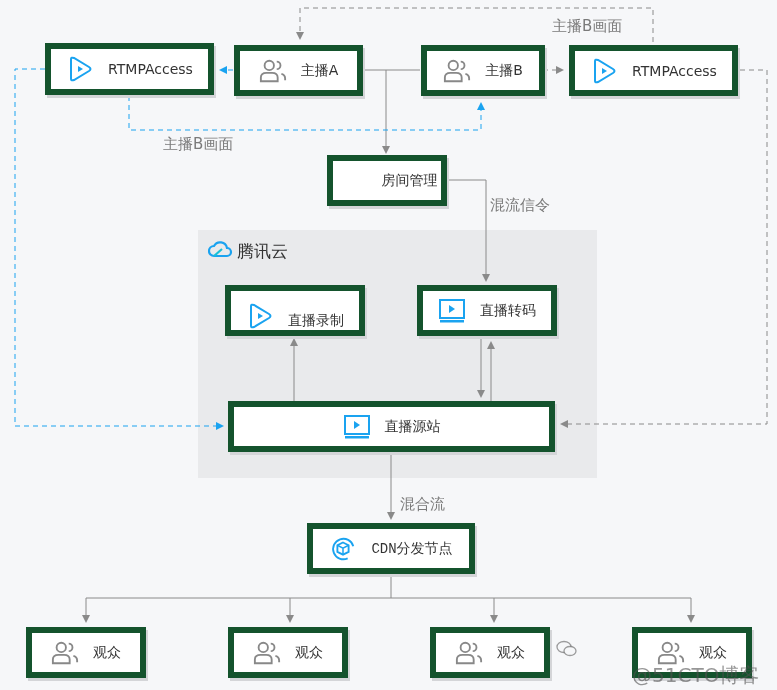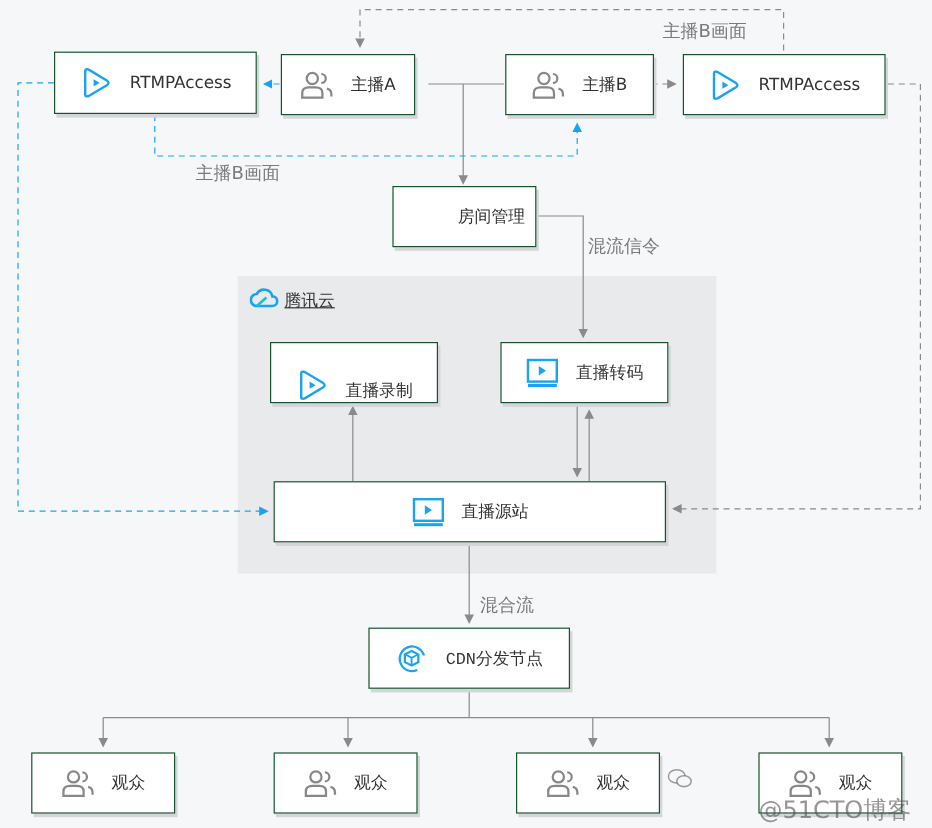--- a/index.html
+++ b/index.html
@@ -1,25 +1,25 @@
 <!DOCTYPE html>
 <html><head>
 <meta charset="utf-8">
 <style>
   html, body { margin:0; padding:0; }
   body { width:777px; height:690px; background:#f6f7f9; position:relative; overflow:hidden;
          font-family:"DejaVu Sans","Liberation Sans",sans-serif; color:#333; }
   .region { position:absolute; left:198px; top:230px; width:399px; height:248px; background:#e9eaec; }
-  .node { position:absolute; background:#fff; border:1px solid #14532d; box-shadow:2px 3px 0 #d4d5d8;
+  .node { position:absolute; background:#fff; border:6px solid #14532d; box-shadow:2px 3px 0 #d4d5d8;
           box-sizing:border-box; display:flex; align-items:center; justify-content:center; gap:14px;
           font-size:14px; color:#333; }
   .node .ico { display:inline-flex; width:28px; height:28px; align-items:center; justify-content:center; }
   .label { position:absolute; font-size:15px; color:#7a7a7a; white-space:nowrap; }
   svg.wires { position:absolute; left:0; top:0; width:777px; height:690px; pointer-events:none; }
-  .brand { position:absolute; left:208px; top:240px; display:flex; align-items:center; gap:3px; font-size:14px; color:#333;text-decoration:underline; }
+  .brand { position:absolute; left:208px; top:240px; display:flex; align-items:center; gap:3px; font-size:17px; color:#333; }
   .wm { position:absolute; left:556px; top:640px; font-size:18px; color:rgba(80,80,80,0.55); display:flex; align-items:center; gap:6px; white-space:nowrap; }
   .wm2 { position:absolute; left:632px; top:662px; font-size:20px; color:rgba(80,80,80,0.6); white-space:nowrap; }
 </style>
 </head>
 <body>
 
 <div class="region"></div>
 <div class="brand">
   <span>
     <svg width="26" height="18" viewBox="0 0 26 18">
@@ -70,21 +70,21 @@
 
 <div class="node" style="left:45px;top:43px;width:169px;height:52px;">
   <span class="ico">
       <svg width="28" height="28" viewBox="0 0 28 28">
         <path d="M5 4 Q5 2 8 3 L23 12 Q26 14 23 16 L8 25 Q5 26 5 24 Z" fill="none" stroke="#1aa3f0" stroke-width="2"></path>
         <path d="M12 11 L17 14 L12 17 Z" fill="#1aa3f0"></path>
       </svg>
     </span>
   <span>RTMPAccess</span>
 </div>
-<div class="node" style="left:234px;top:45px;width:112px;height:51px;">
+<div class="node" style="left:234px;top:45px;width:129px;height:51px;">
   <span class="ico">
       <svg width="30" height="26" viewBox="0 0 30 26">
         <circle cx="11" cy="7" r="5" fill="none" stroke="#888" stroke-width="2"></circle>
         <path d="M2 24 V20 Q2 15 8 15 H14 Q20 15 20 20 V24 Z" fill="none" stroke="#888" stroke-width="2"></path>
         <path d="M19 3 A4 4 0 0 1 19 11" fill="none" stroke="#888" stroke-width="2"></path>
         <path d="M24 16 Q28 17 28 21 V23" fill="none" stroke="#888" stroke-width="2"></path>
       </svg>
     </span>
   <span>主播A</span>
 </div>

